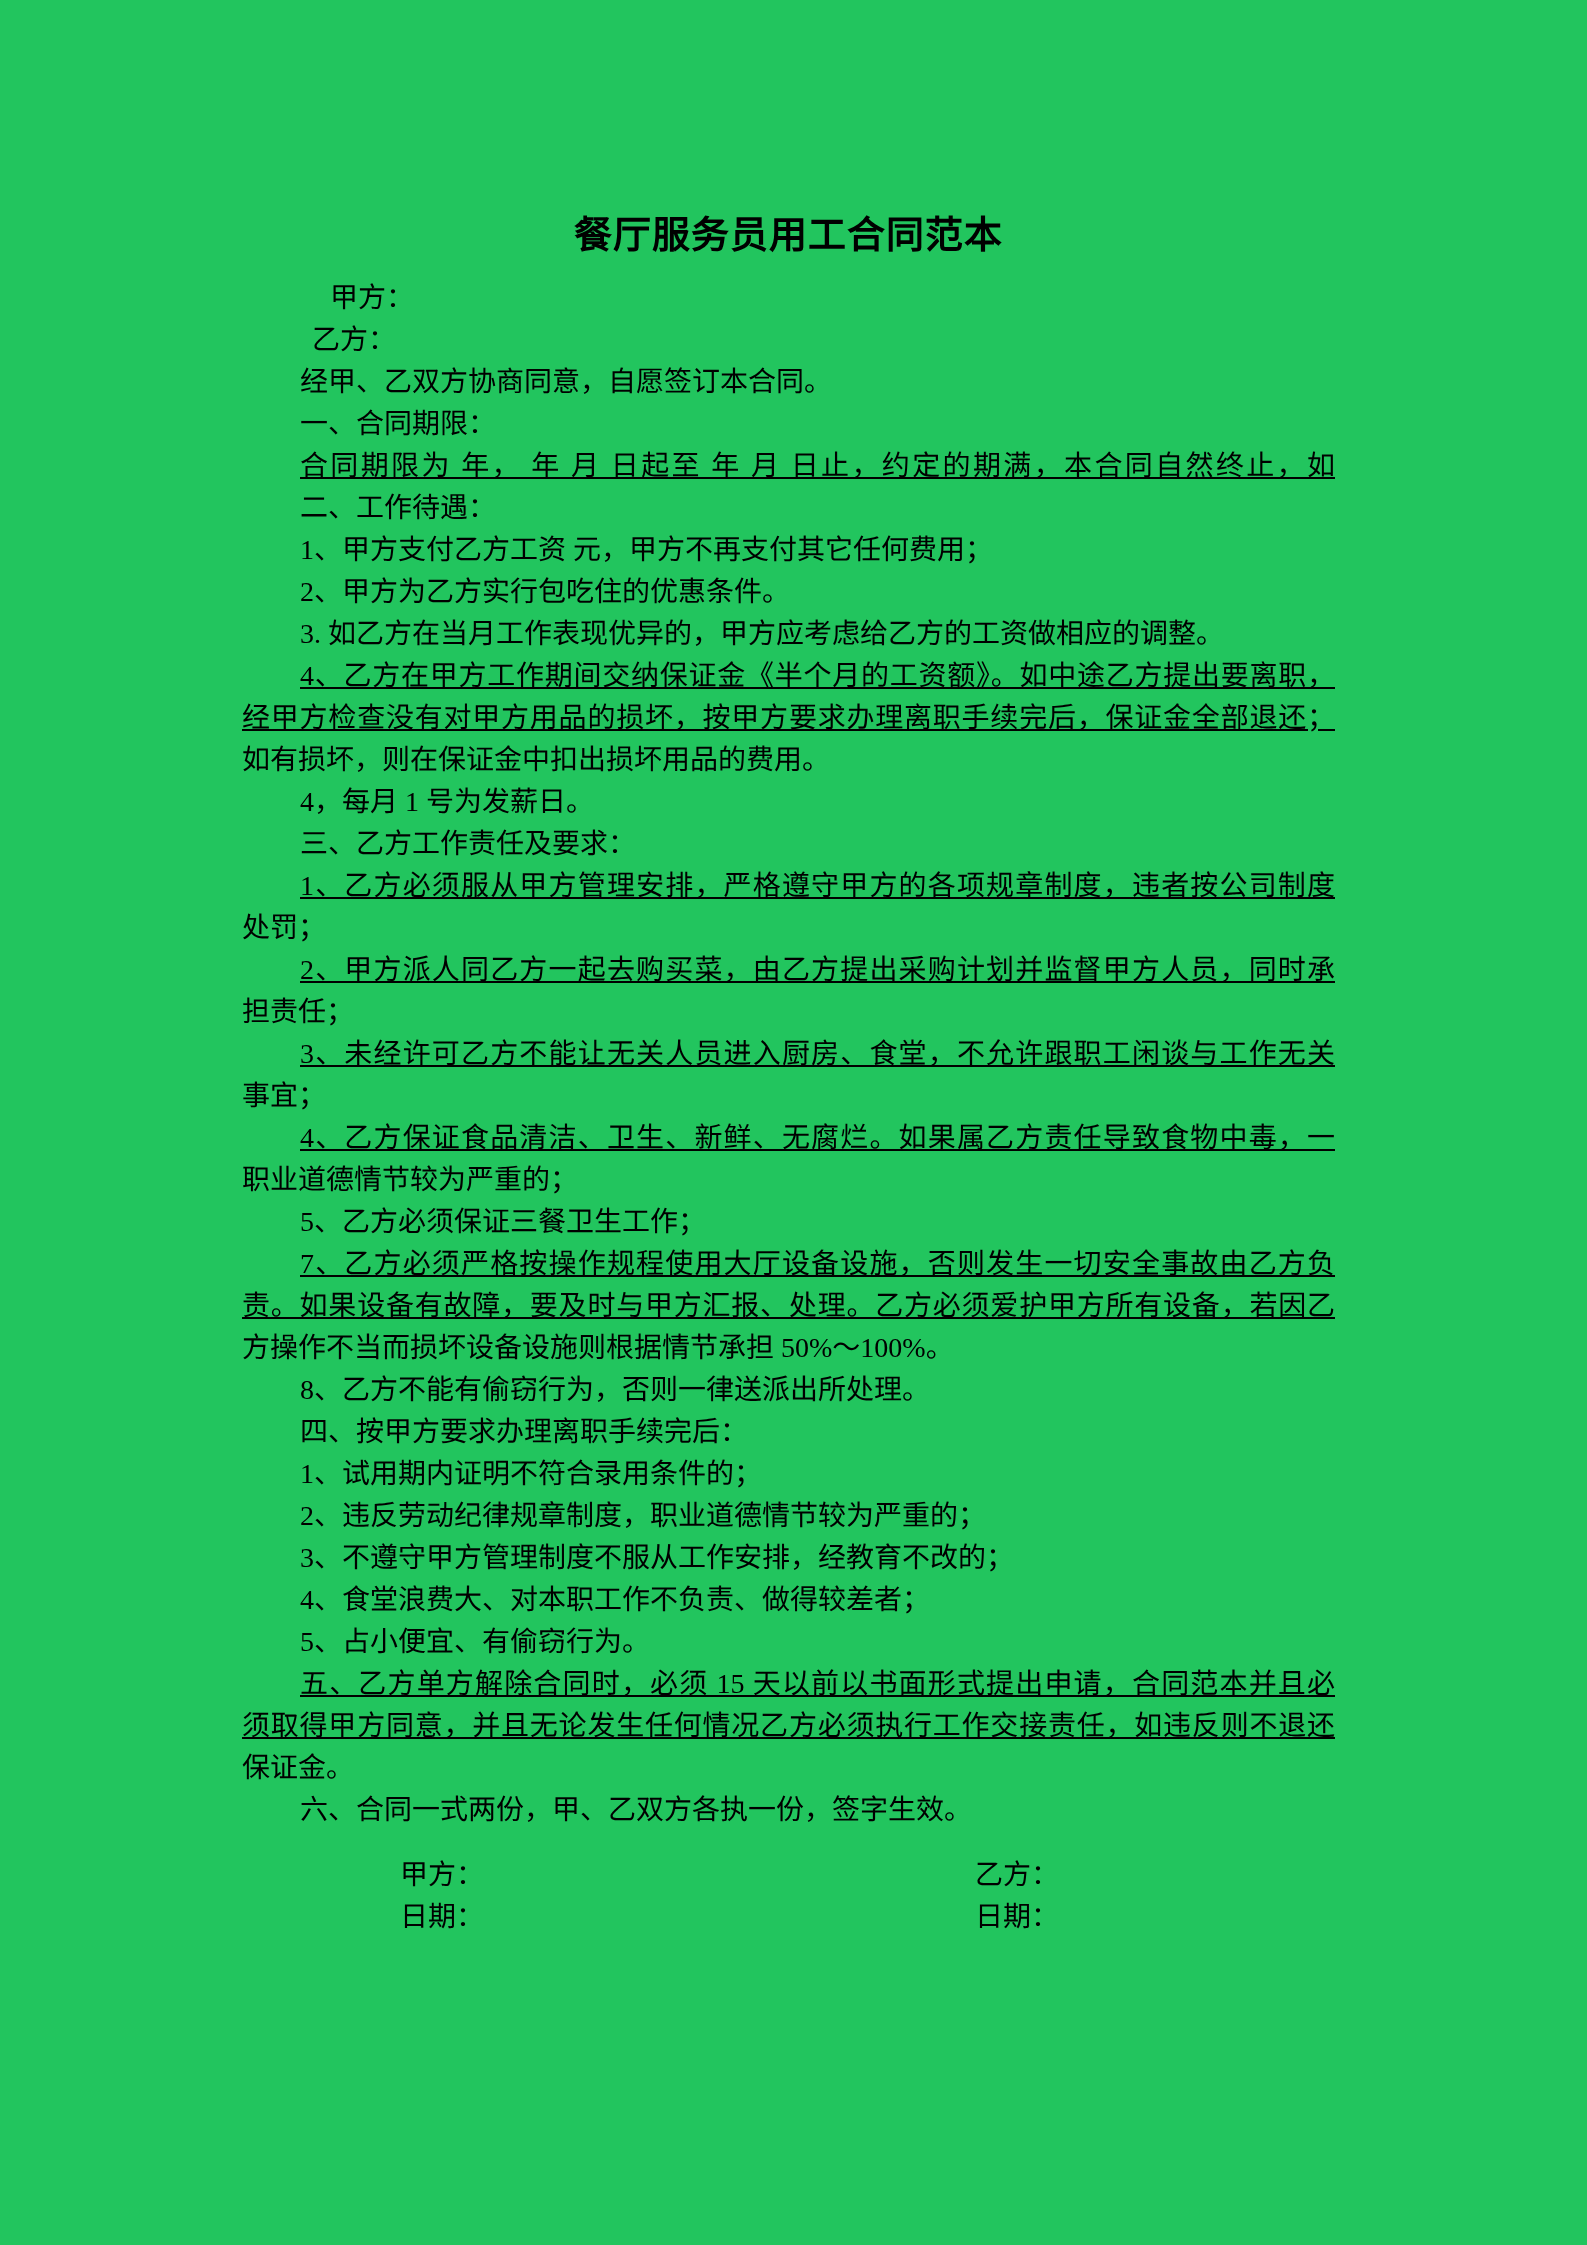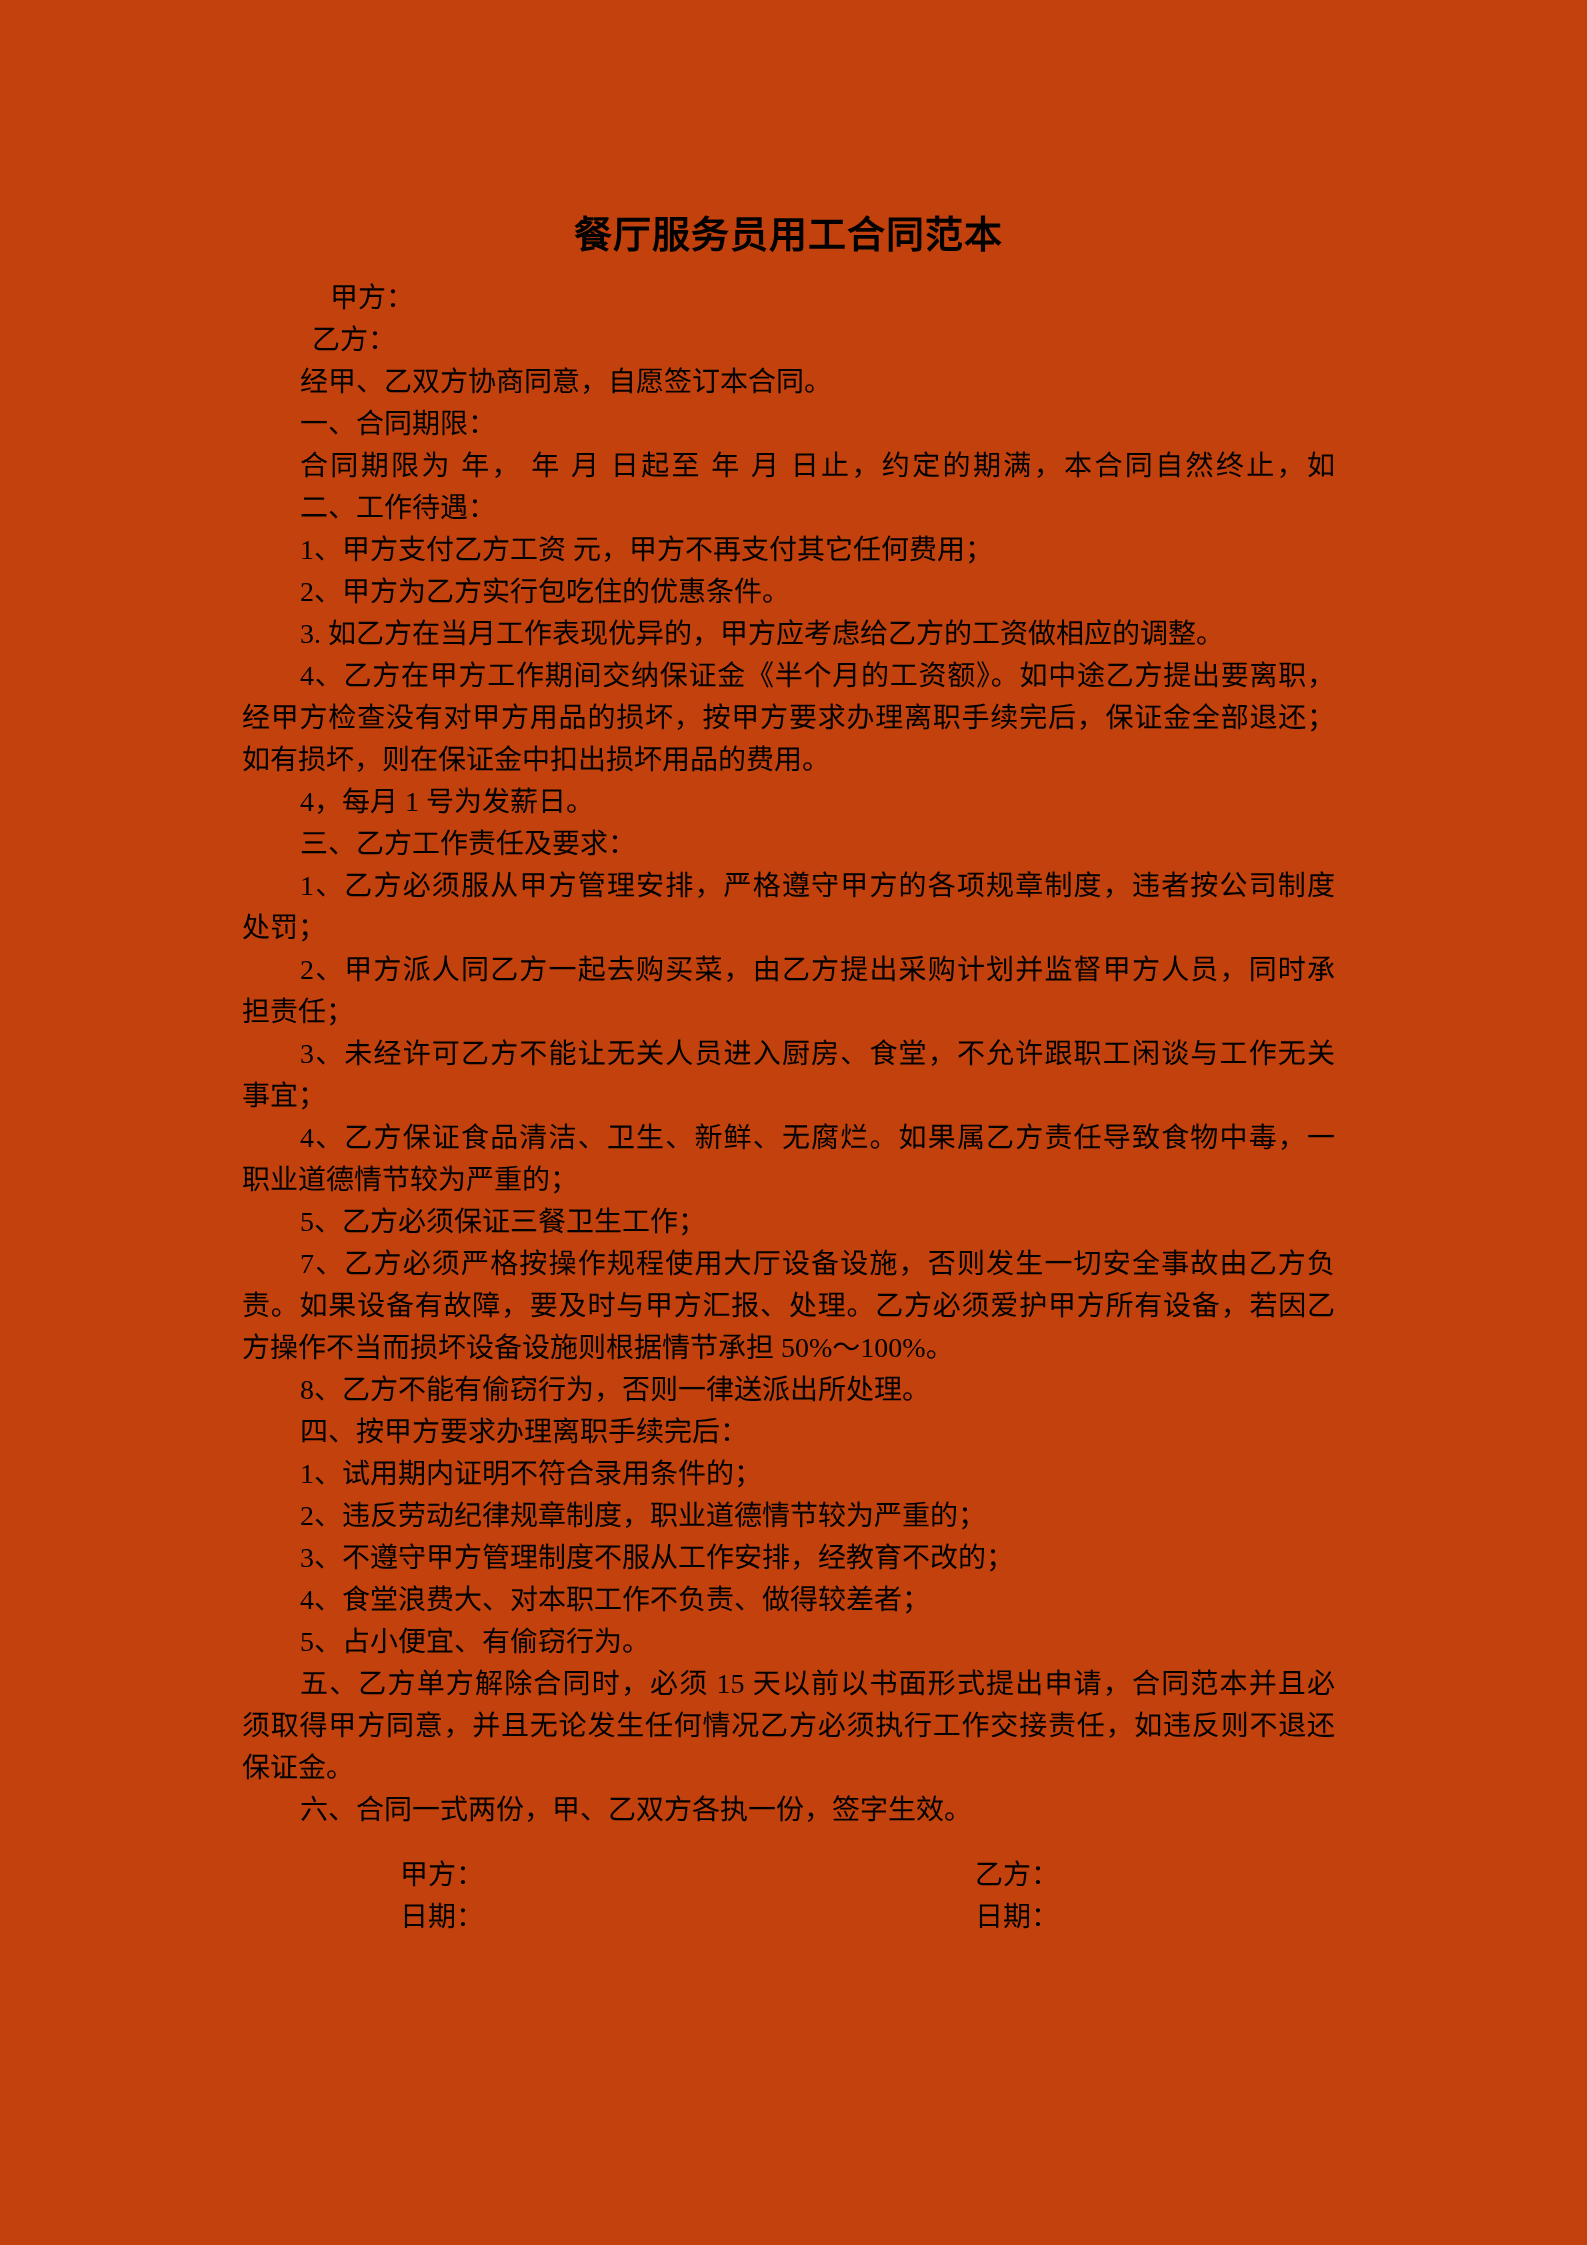--- a/index.html
+++ b/index.html
@@ -5,21 +5,21 @@
   html, body {
     margin: 0;
     padding: 0;
     background: #e8e8e8;
   }
   .page {
     position: relative;
     width: 1587px;
     height: 2245px;
     margin: 0 auto;
-    background: #c2410c;
+    background: #22c55e;
     color: #000000;
     font-family: "Liberation Serif", "DejaVu Serif", serif;
     overflow: hidden;
   }
   .content {
     position: absolute;
     left: 242px;
     top: 213px;
     width: 1093px;
   }
@@ -39,21 +39,21 @@
     overflow: hidden;
     white-space: pre-wrap;
     text-align: left;
   }
   
   .ind   { padding-left: 58px; }
   
   .ind-a { padding-left: 88px; }
   .ind-b { padding-left: 70px; }
   
-  .just  { text-align: justify; text-align-last: justify; }
+  .just  { text-align: justify; text-align-last: justify; text-decoration: underline; }
   .ind.just { padding-left: 0; text-indent: 58px; }
 
   .signature {
     position: relative;
     margin-top: 23px;
   }
   .sig-row {
     position: relative;
     height: 42px;
     font-size: 28px;

